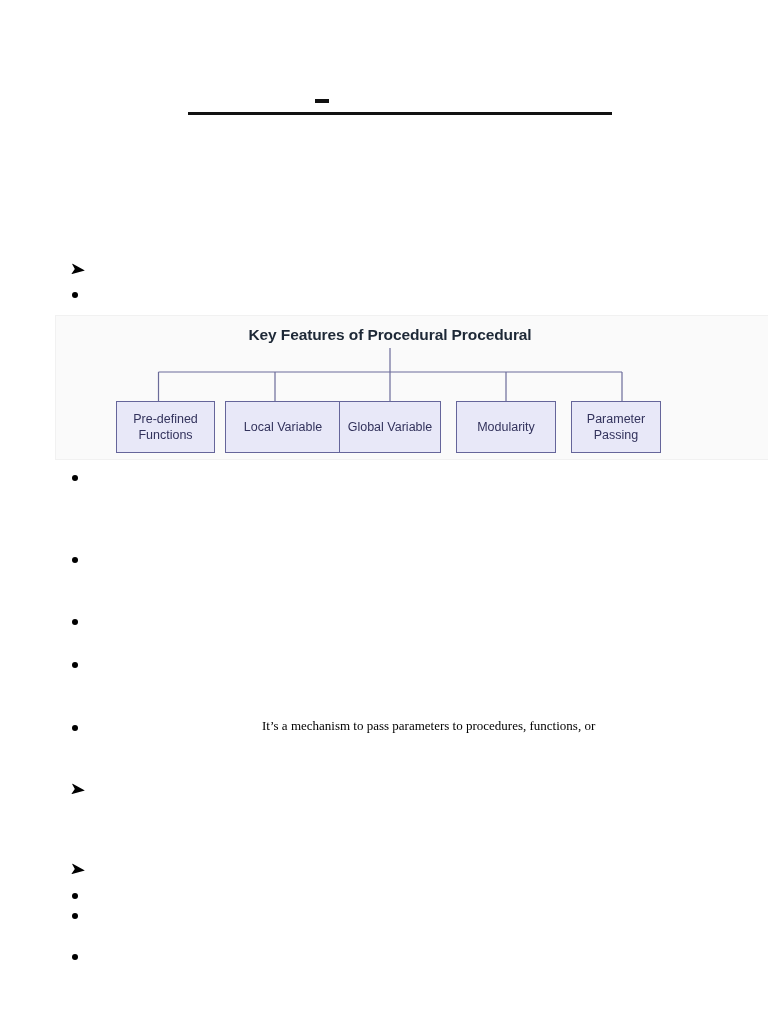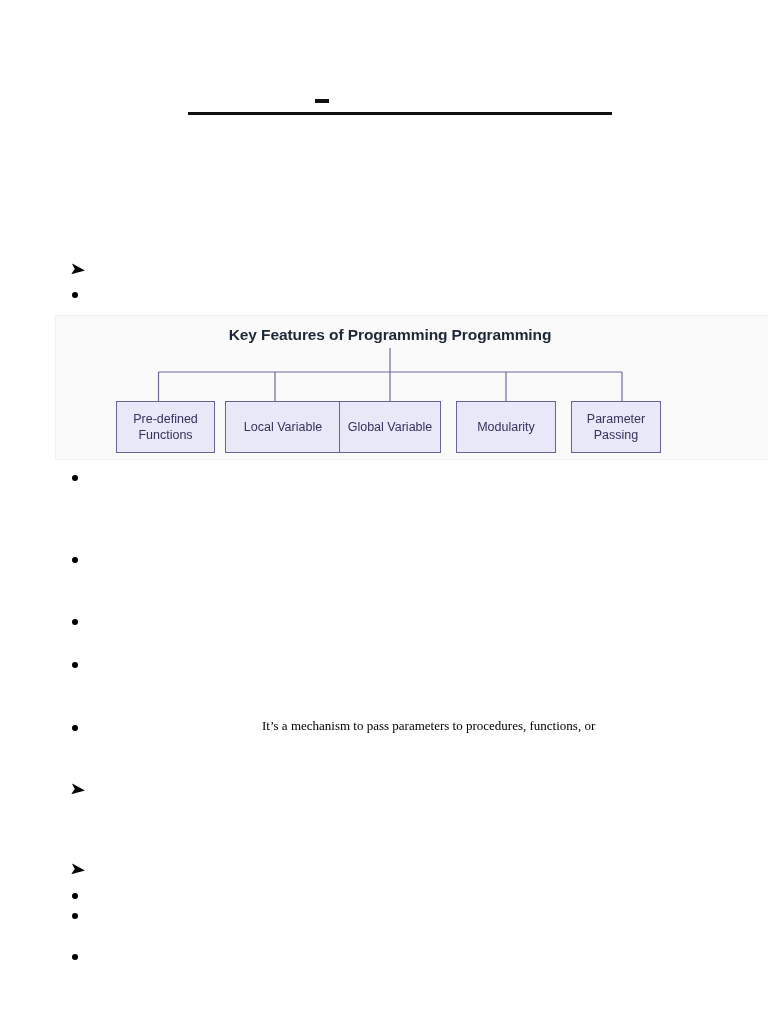--- a/index.html
+++ b/index.html
@@ -98,21 +98,21 @@
   <div class="arrow-bullet" style="left:71px; top:784px;"></div>
   <div class="arrow-bullet" style="left:71px; top:864px;"></div>
   <div class="dot-bullet" style="left:72px; top:893px;"></div>
   <div class="dot-bullet" style="left:72px; top:913px;"></div>
   <div class="dot-bullet" style="left:72px; top:954px;"></div>
 
   <div class="body-line">It’s a mechanism to pass parameters to procedures, functions, or</div>
 
   <div class="diagram">
 
-    <div class="diagram-title">Key Features of Programming Programming</div>
+    <div class="diagram-title">Key Features of Procedural Procedural</div>
 
     <svg width="713" height="145" viewBox="0 0 713 145">
       <line x1="334" y1="32" x2="334" y2="85"></line>
       <line x1="102.5" y1="56" x2="566" y2="56"></line>
       <line x1="102.5" y1="56" x2="102.5" y2="85"></line>
       <line x1="219" y1="56" x2="219" y2="85"></line>
       <line x1="450" y1="56" x2="450" y2="85"></line>
       <line x1="566" y1="56" x2="566" y2="85"></line>
     </svg>
 

